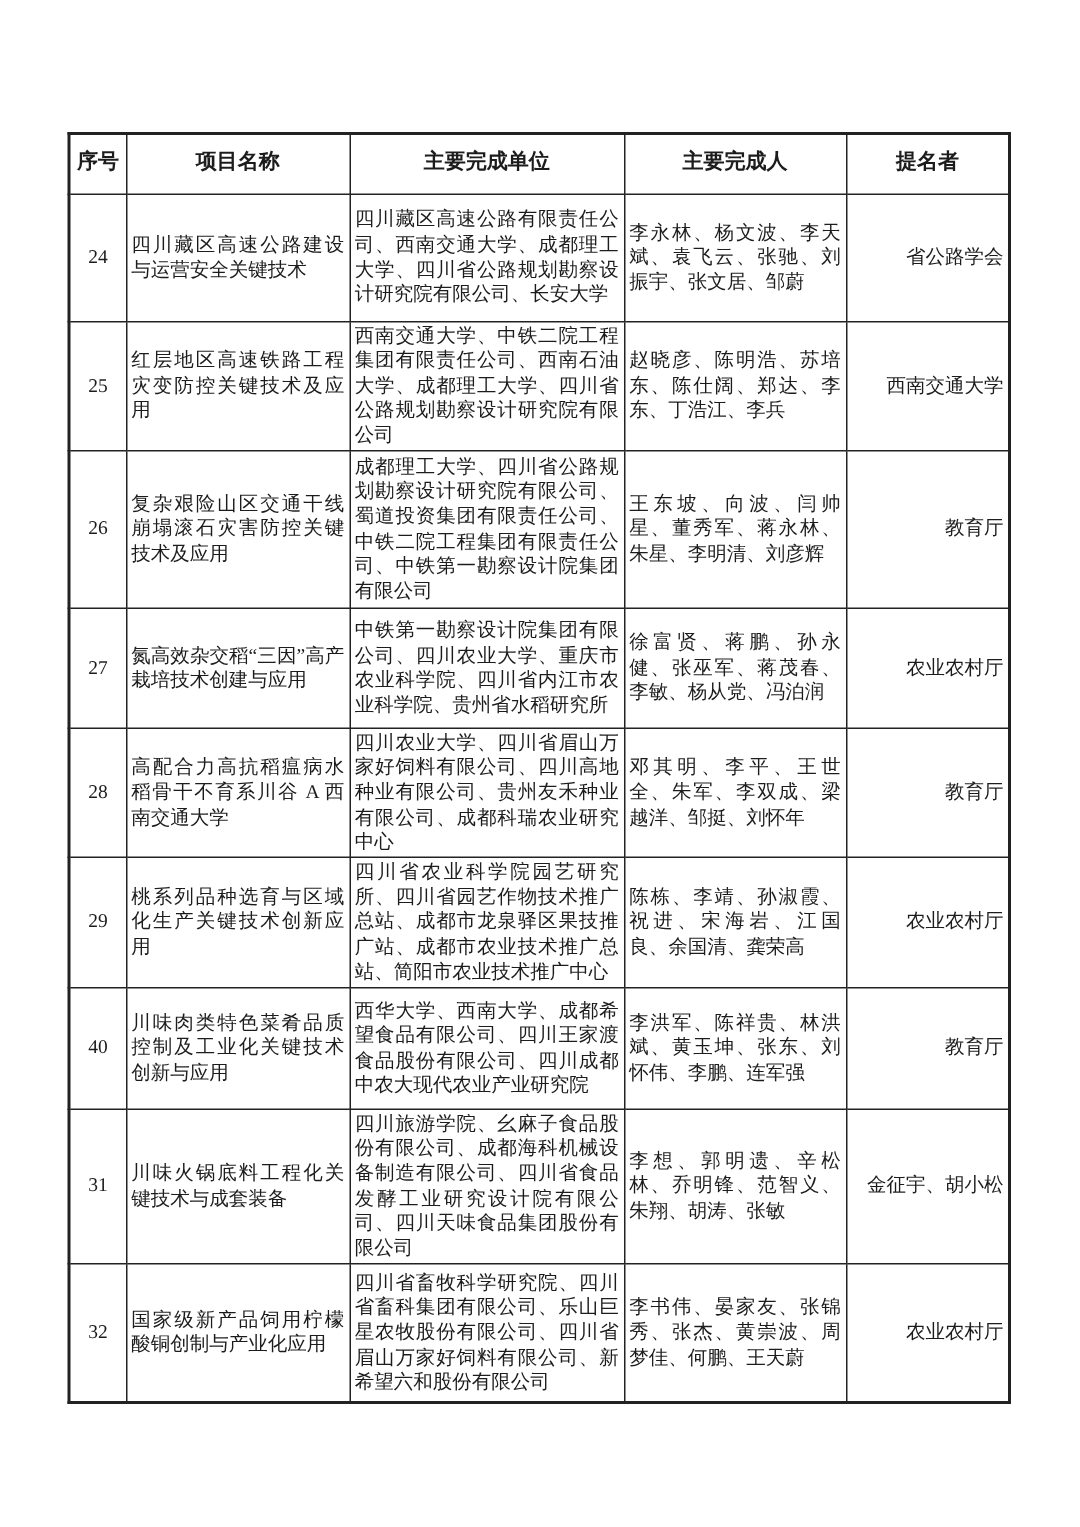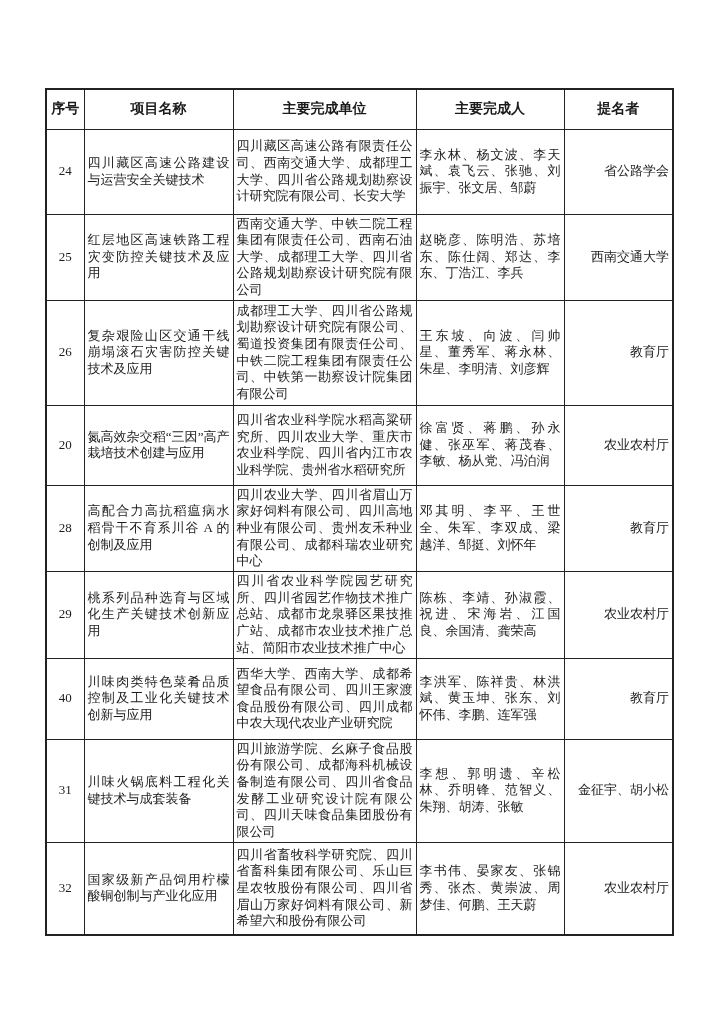--- a/index.html
+++ b/index.html
@@ -106,29 +106,29 @@
         <td class="cell-nominator">西南交通大学</td>
       </tr>
       <tr class="r2">
         <td class="cell-no">26</td>
         <td class="cell-project">复杂艰险山区交通干线崩塌滚石灾害防控关键技术及应用</td>
         <td class="cell-units">成都理工大学、四川省公路规划勘察设计研究院有限公司、蜀道投资集团有限责任公司、中铁二院工程集团有限责任公司、中铁第一勘察设计院集团有限公司</td>
         <td class="cell-people">王东坡、向波、闫帅星、董秀军、蒋永林、朱星、李明清、刘彦辉</td>
         <td class="cell-nominator">教育厅</td>
       </tr>
       <tr class="r3">
-        <td class="cell-no">20</td>
+        <td class="cell-no">27</td>
         <td class="cell-project">氮高效杂交稻“三因”高产栽培技术创建与应用</td>
-        <td class="cell-units">四川省农业科学院水稻高粱研究所、四川农业大学、重庆市农业科学院、四川省内江市农业科学院、贵州省水稻研究所</td>
+        <td class="cell-units">中铁第一勘察设计院集团有限公司、四川农业大学、重庆市农业科学院、四川省内江市农业科学院、贵州省水稻研究所</td>
         <td class="cell-people">徐富贤、蒋鹏、孙永健、张巫军、蒋茂春、李敏、杨从党、冯泊润</td>
         <td class="cell-nominator">农业农村厅</td>
       </tr>
       <tr class="r4">
         <td class="cell-no">28</td>
-        <td class="cell-project">高配合力高抗稻瘟病水稻骨干不育系川谷 A 的创制及应用</td>
+        <td class="cell-project">高配合力高抗稻瘟病水稻骨干不育系川谷 A 西南交通大学</td>
         <td class="cell-units">四川农业大学、四川省眉山万家好饲料有限公司、四川高地种业有限公司、贵州友禾种业有限公司、成都科瑞农业研究中心</td>
         <td class="cell-people">邓其明、李平、王世全、朱军、李双成、梁越洋、邹挺、刘怀年</td>
         <td class="cell-nominator">教育厅</td>
       </tr>
       <tr class="r5">
         <td class="cell-no">29</td>
         <td class="cell-project">桃系列品种选育与区域化生产关键技术创新应用</td>
         <td class="cell-units">四川省农业科学院园艺研究所、四川省园艺作物技术推广总站、成都市龙泉驿区果技推广站、成都市农业技术推广总站、简阳市农业技术推广中心</td>
         <td class="cell-people">陈栋、李靖、孙淑霞、祝进、宋海岩、江国良、余国清、龚荣高</td>
         <td class="cell-nominator">农业农村厅</td>

